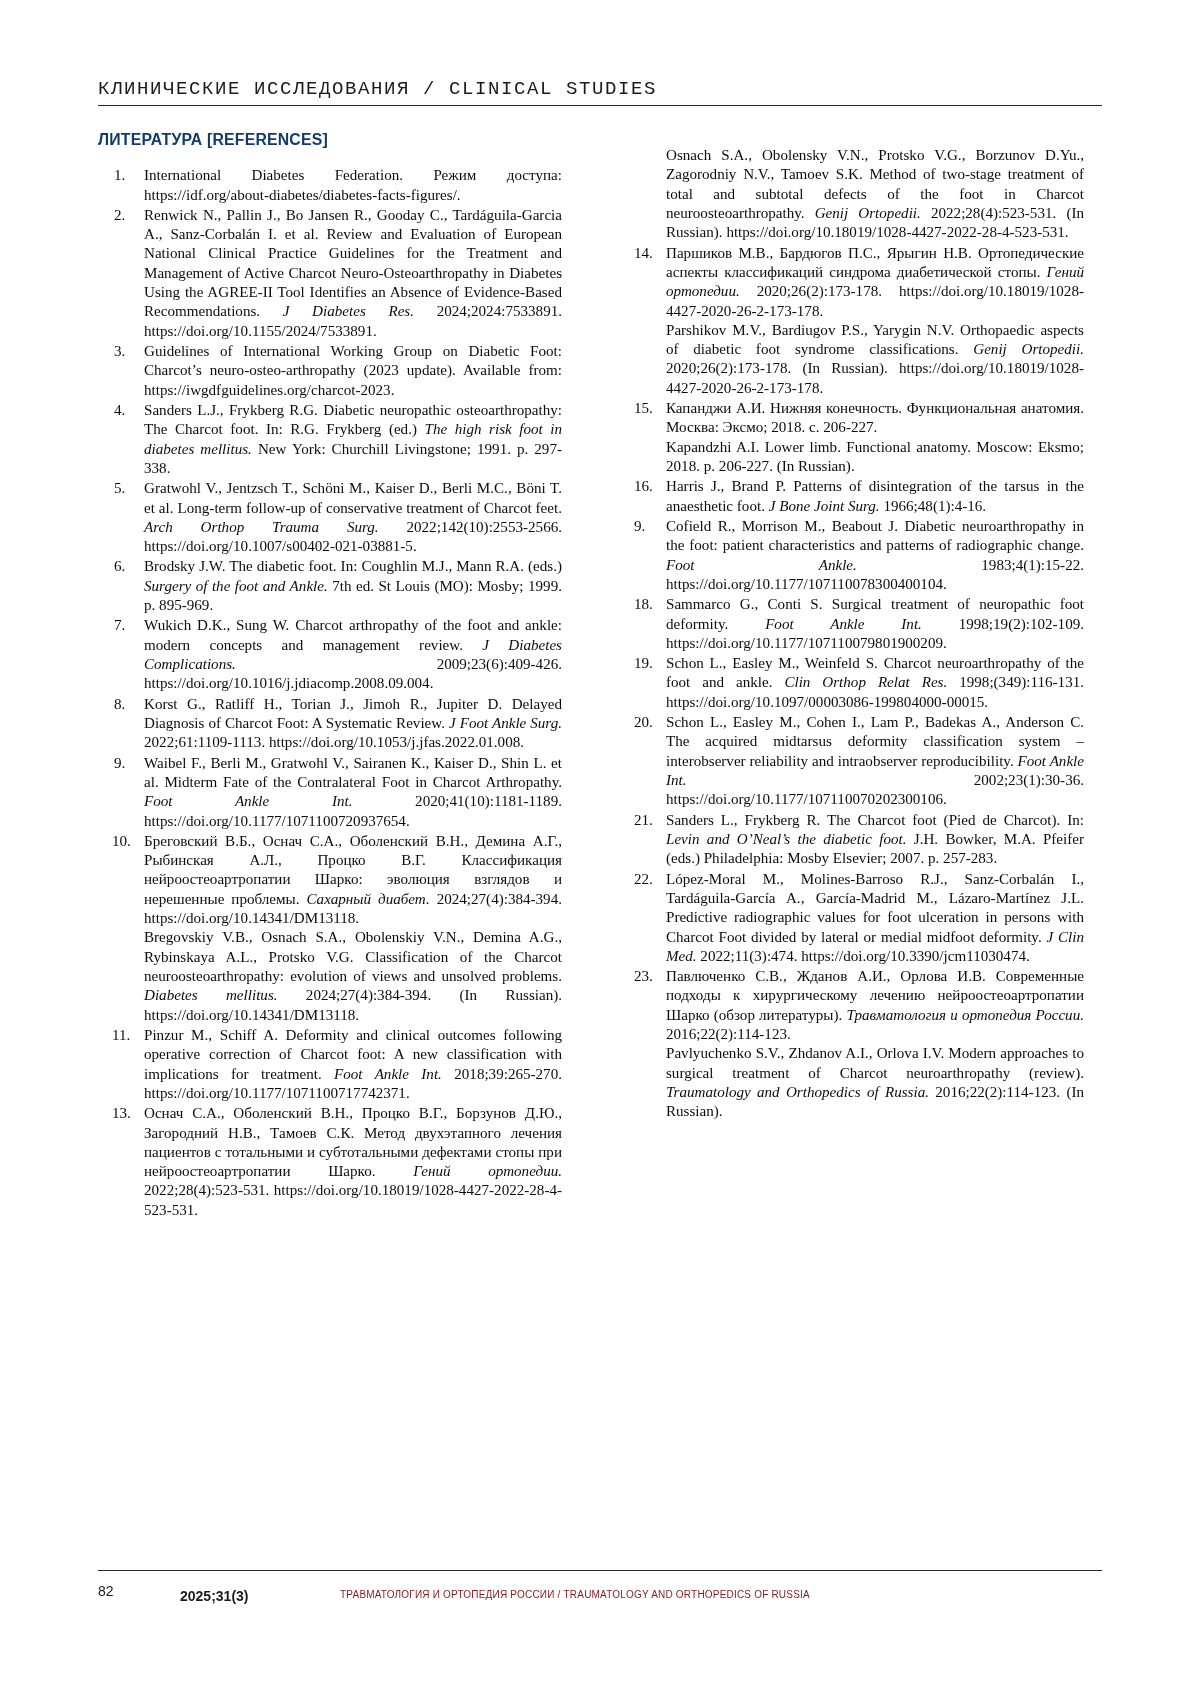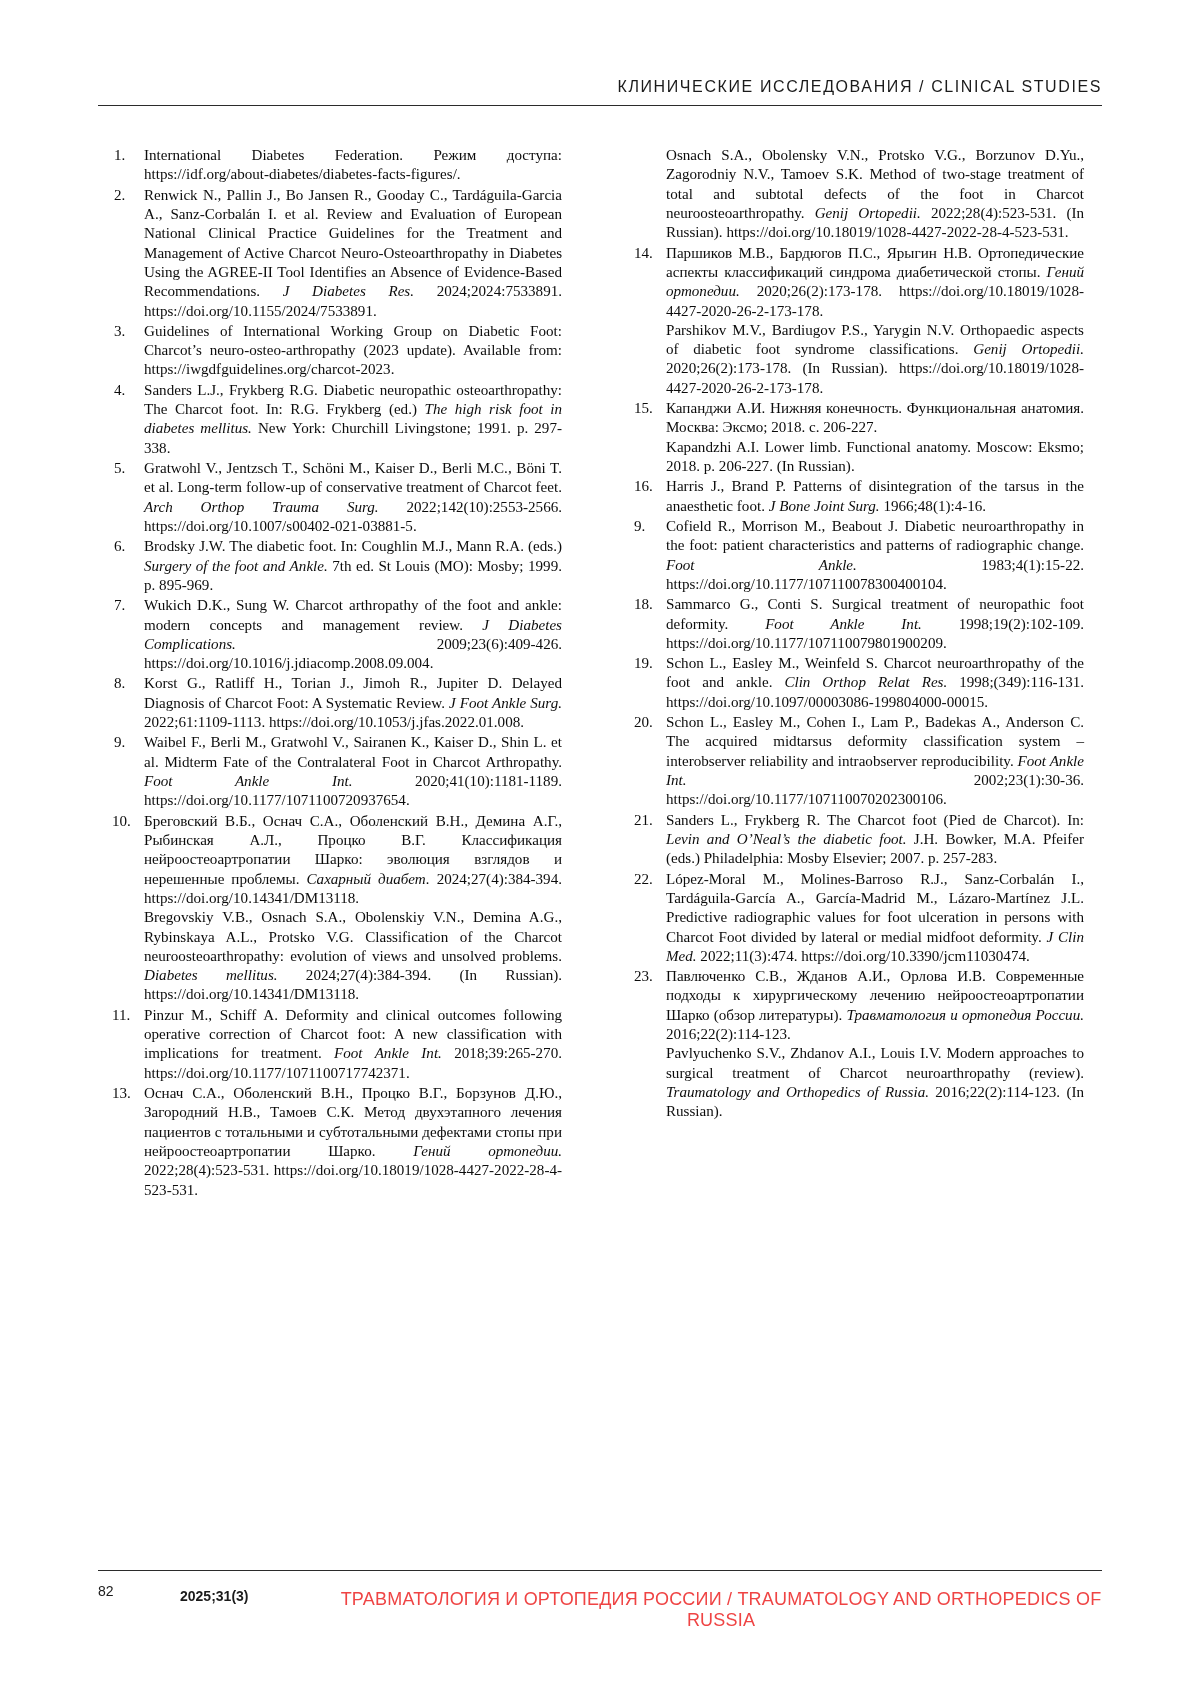--- a/index.html
+++ b/index.html
@@ -21,23 +21,23 @@
     height: 1697px;
     box-sizing: border-box;
     padding: 0;
   }
   
   .runhead {
     position: absolute;
     left: 98px;
     top: 78px;
     width: 1004px;
-    text-align: right;
-    font-family: Liberation Sans, sans-serif;
-    font-size: 16px;
+    text-align: left;
+    font-family: Liberation Mono, monospace;
+    font-size: 19px;
     letter-spacing: 1.6px;
     color: #1b1b1b;
   }
   .runhead-rule {
     position: absolute;
     left: 98px;
     top: 105px;
     width: 1004px;
     height: 1.4px;
     background: #2b2b2b;
@@ -115,36 +115,37 @@
     font-size: 14px;
     font-weight: bold;
     color: #1b1b1b;
     text-align: center;
   }
   .journal {
     position: absolute;
     left: 340px;
     top: 1589px;
     width: 762px;
-    text-align: center;
-    font-family: "Liberation Sans", sans-serif;
-    font-size: 18px;
+    text-align: left;
+    font-family: "Liberation Sans", sans-serif;
+    font-size: 10px;
     letter-spacing: .2px;
-    color: #ef4444;
+    color: #7f1d1d;
   }
 </style>
 </head>
 <body>
 
 <div class="page">
 
   <div class="runhead">КЛИНИЧЕСКИЕ ИССЛЕДОВАНИЯ / CLINICAL STUDIES</div>
   <div class="runhead-rule"></div>
 
   <div class="col col-left">
+    <div class="sec-title">ЛИТЕРАТУРА [REFERENCES]</div>
     <ol class="reflist" id="list-left">
         <li>
           <span class="num">1.</span>
           <span class="ref-body"><span>International Diabetes Federation. Режим доступа: https://idf.org/about-diabetes/diabetes-facts-figures/.</span></span>
         </li>
         <li>
           <span class="num">2.</span>
           <span class="ref-body"><span>Renwick N., Pallin J., Bo Jansen R., Gooday C., Tardáguila-Garcia A., Sanz-Corbalán I. et al. Review and Evaluation of European National Clinical Practice Guidelines for the Treatment and Management of Active Charcot Neuro-Osteoarthropathy in Diabetes Using the AGREE-II Tool Identifies an Absence of Evidence-Based Recommendations. </span><i>J Diabetes Res.</i><span> 2024;2024:7533891. https://doi.org/10.1155/2024/7533891.</span></span>
         </li>
         <li>
@@ -231,21 +232,21 @@
           <span class="num wide">21.</span>
           <span class="ref-body"><span>Sanders L., Frykberg R. The Charcot foot (Pied de Charcot). In: </span><i>Levin and O’Neal’s the diabetic foot.</i><span> J.H. Bowker, M.A. Pfeifer (eds.) Philadelphia: Mosby Elsevier; 2007. p. 257-283.</span></span>
         </li>
         <li>
           <span class="num wide">22.</span>
           <span class="ref-body"><span>López-Moral M., Molines-Barroso R.J., Sanz-Corbalán I., Tardáguila-García A., García-Madrid M., Lázaro-Martínez J.L. Predictive radiographic values for foot ulceration in persons with Charcot Foot divided by lateral or medial midfoot deformity. </span><i>J Clin Med.</i><span> 2022;11(3):474. https://doi.org/10.3390/jcm11030474.</span></span>
         </li>
         <li>
           <span class="num wide">23.</span>
           <span class="ref-body"><span>Павлюченко С.В., Жданов А.И., Орлова И.В. Современные подходы к хирургическому лечению нейроостеоартропатии Шарко (обзор литературы). </span><i>Травматология и ортопедия России.</i><span> 2016;22(2):114-123.</span></span>
-          <span class="cont"><span>Pavlyuchenko S.V., Zhdanov A.I., Louis I.V. Modern approaches to surgical treatment of Charcot neuroarthropathy (review). </span><i>Traumatology and Orthopedics of Russia.</i><span> 2016;22(2):114-123. (In Russian).</span></span>
+          <span class="cont"><span>Pavlyuchenko S.V., Zhdanov A.I., Orlova I.V. Modern approaches to surgical treatment of Charcot neuroarthropathy (review). </span><i>Traumatology and Orthopedics of Russia.</i><span> 2016;22(2):114-123. (In Russian).</span></span>
         </li>
       </ol>
   </div>
 
   <div class="footer-rule"></div>
   <div class="pagenum">82</div>
   <div class="issue">2025;31(3)</div>
   <div class="journal">ТРАВМАТОЛОГИЯ И ОРТОПЕДИЯ РОССИИ / TRAUMATOLOGY AND ORTHOPEDICS OF RUSSIA</div>
 
 </div>

